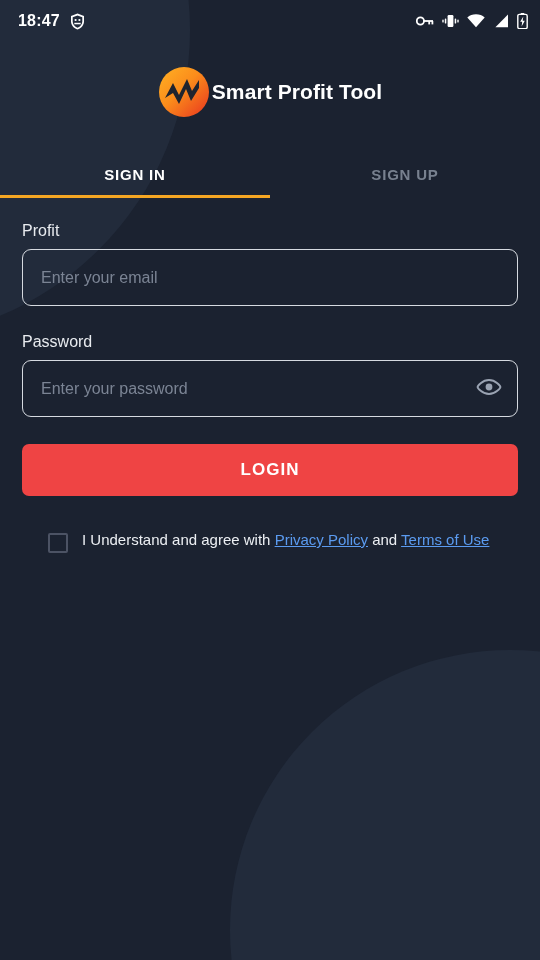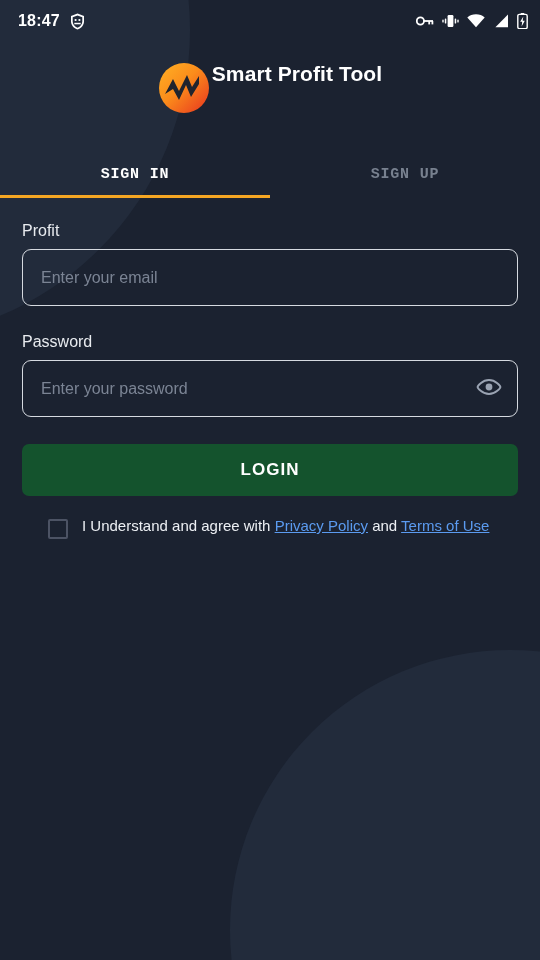--- a/index.html
+++ b/index.html
@@ -65,20 +65,21 @@
   .status-icon { display:block; }
 
   
   .content {
     position: relative;
     z-index: 4;
   }
 
   .brand {
     display: flex;
+    align-items: center;
     justify-content: center;
     gap: 2px;
     margin-top: 32px;
     height: 60px;
   }
   .brand-logo {
     width: 52px;
     height: 52px;
     display: block;
   }
@@ -88,21 +89,20 @@
     color: #ffffff;
     letter-spacing: .1px;
   }
 
   
   .tabs {
     margin-top: 28px;
     display: flex;
     height: 48px;
     position: relative;
-    font-family: Liberation Mono, monospace;
   }
   .tab {
     flex: 1;
     display: flex;
     align-items: center;
     justify-content: center;
     font-size: 15px;
     font-weight: bold;
     letter-spacing: .8px;
     cursor: pointer;
@@ -163,37 +163,37 @@
     cursor: pointer;
     padding: 0;
   }
 
   
   .login-button {
     display: block;
     width: 100%;
     height: 52px;
     margin-top: 10px;
-    background: #14532d;
+    background: #ef4444;
     border: none;
     border-radius: 7px;
     color: #ffffff;
     font-family: "Liberation Sans", sans-serif;
     font-size: 17px;
     font-weight: bold;
     letter-spacing: 1px;
     cursor: pointer;
   }
 
   
   .agreement {
     display: flex;
     align-items: flex-start;
     gap: 14px;
-    margin-top: 20px;
+    margin-top: 34px;
     padding-left: 26px;
     padding-right: 6px;
   }
   .checkbox {
     width: 20px;
     height: 20px;
     border: 2px solid #4c5364;
     border-radius: 2px;
     background: transparent;
     flex: 0 0 auto;

